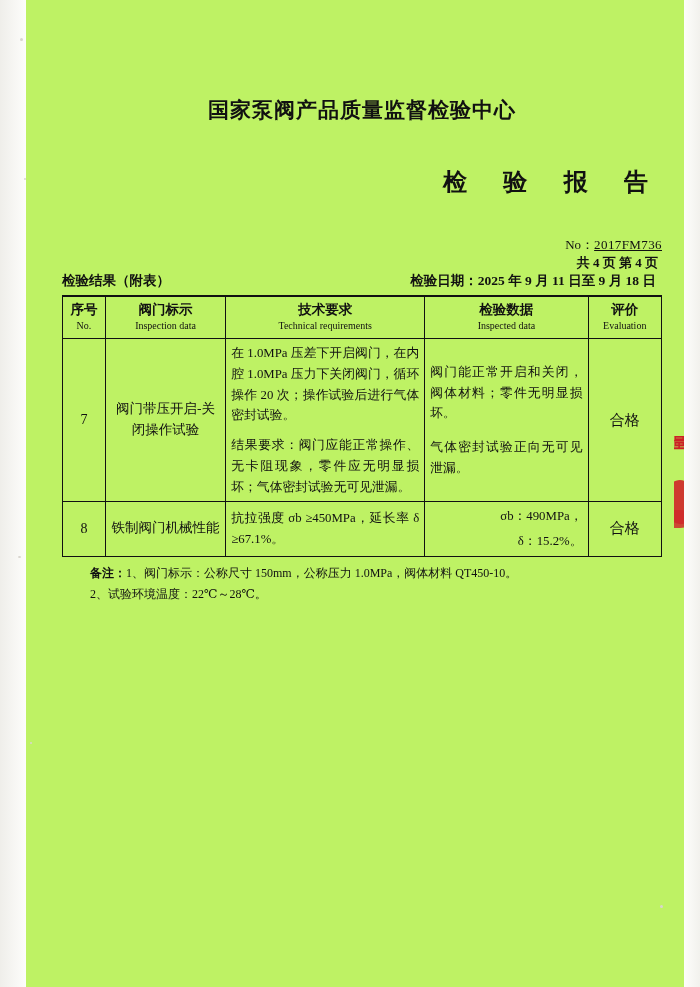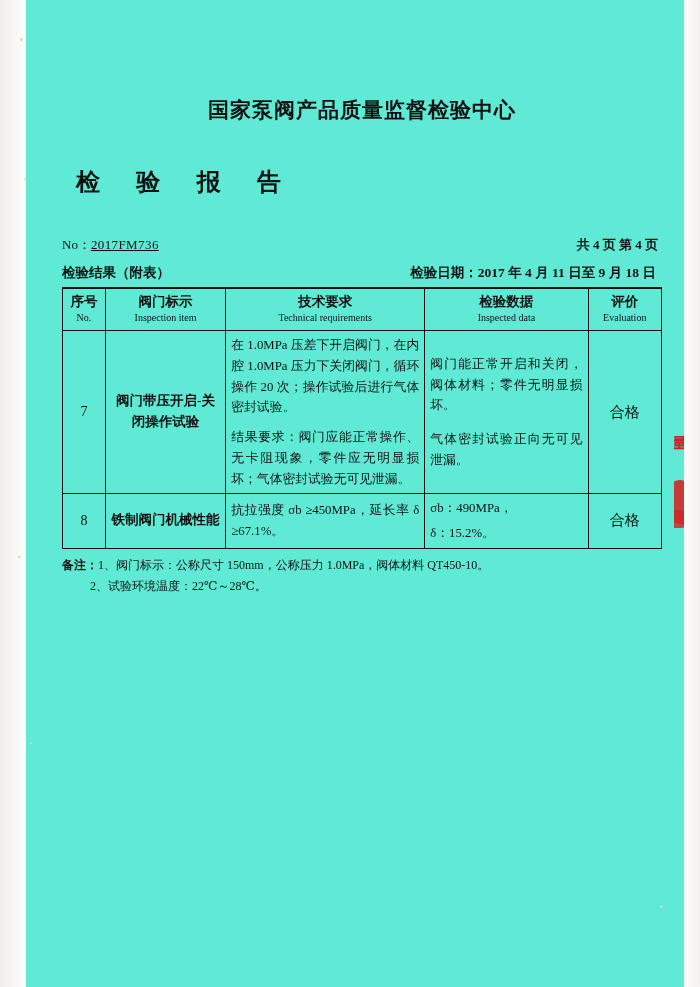--- a/index.html
+++ b/index.html
@@ -11,21 +11,21 @@
     height: 987px;
     background: #ffffff;
     font-family: "Liberation Serif", "DejaVu Serif", serif;
     color: #111111;
     position: relative;
     overflow: hidden;
   }
   .page {
     position: absolute;
     inset: 0;
-    background: #5eead4;
+    background: #bef264;
   }
   
   .page::before {
     content: "";
     position: absolute;
     left: 0; top: 0; bottom: 0;
     width: 26px;
     background: linear-gradient(to right, #efeeea, #fdfdfb);
     pointer-events: none;
   }
@@ -47,53 +47,53 @@
 
   .doc-title {
     text-align: center;
     font-size: 21px;
     font-weight: bold;
     letter-spacing: 1px;
     margin-top: 96px;
     font-family: "DejaVu Serif", serif;
   }
   .doc-subtitle {
-    text-align: left;
+    text-align: right;
     font-size: 24px;
     font-weight: bold;
     letter-spacing: 14px;
     margin-top: 42px;
     padding-left: 14px;
     font-family: "DejaVu Serif", serif;
   }
 
   .meta-row {
     display: flex;
     justify-content: space-between;
     align-items: flex-end;
     margin-top: 38px;
     font-size: 13px;
+    flex-direction: column;
   }
   .report-no {
     font-size: 13px;
   }
   .report-no .num {
     text-decoration: underline;
     letter-spacing: 0.4px;
   }
   .page-count {
     font-size: 13px;
     font-weight: bold;
     padding-right: 4px;
   }
 
   .result-row {
     display: flex;
     align-items: flex-end;
-    margin-top: 10px;
     font-size: 13.5px;
     border-bottom: 1.4px solid #111;
     padding-bottom: 5px;
   }
   .result-label {
     font-weight: bold;
     flex: 0 0 auto;
   }
   .result-date {
     margin-left: auto;
@@ -137,59 +137,59 @@
   .col-eval { width: 72px; }
 
   td.c-no {
     text-align: center;
     font-size: 14px;
   }
   td.c-item {
     text-align: center;
     font-size: 13.5px;
     line-height: 1.55;
-    font-weight: bold;
   }
   td.c-req {
     font-size: 12.8px;
     line-height: 1.62;
     text-align: justify;
     vertical-align: top;
     padding: 7px 6px;
   }
   td.c-req p { margin: 0; }
   td.c-req p + p { margin-top: 9px; }
   td.c-data {
     font-size: 12.8px;
     line-height: 1.62;
     text-align: justify;
     vertical-align: top;
     padding: 7px 6px;
   }
   td.c-data.center {
-    text-align: left;
+    text-align: right;
     vertical-align: middle;
   }
   td.c-data.center p { margin: 0; }
   td.c-data.center p + p { margin-top: 4px; }
   td.c-eval {
     text-align: center;
     font-size: 15px;
   }
 
   .notes {
     margin-top: 6px;
     font-size: 12px;
     line-height: 1.75;
   }
   .notes .n-line {
     display: block;
   }
   .notes .n-label {
     font-weight: bold;
+    margin-left: 28px;
   }
   .notes .n-indent {
     padding-left: 28px;
     display: block;
   }
 
   
   .stamp {
     position: absolute;
     right: 0px;
@@ -264,40 +264,40 @@
 
     <div class="meta-row">
       <div class="report-no">
         <span>No：</span><span class="num">2017FM736</span>
       </div>
       <div class="page-count">共 4 页  第 4 页</div>
     </div>
 
     <div class="result-row">
       <div class="result-label">检验结果（附表）</div>
-      <div class="result-date">检验日期：2017 年 4 月 11 日至 9 月 18 日</div>
+      <div class="result-date">检验日期：2025 年 9 月 11 日至 9 月 18 日</div>
     </div>
 
     <table class="main">
       <colgroup>
         <col class="col-no">
         <col class="col-item">
         <col class="col-req">
         <col class="col-data">
         <col class="col-eval">
       </colgroup>
       <thead>
         <tr>
           <th>
             <span class="th-cn">序号</span>
             <span class="th-en">No.</span>
           </th>
           <th>
             <span class="th-cn">阀门标示</span>
-            <span class="th-en">Inspection item</span>
+            <span class="th-en">Inspection data</span>
           </th>
           <th>
             <span class="th-cn">技术要求</span>
             <span class="th-en">Technical requirements</span>
           </th>
           <th>
             <span class="th-cn">检验数据</span>
             <span class="th-en">Inspected data</span>
           </th>
           <th>

